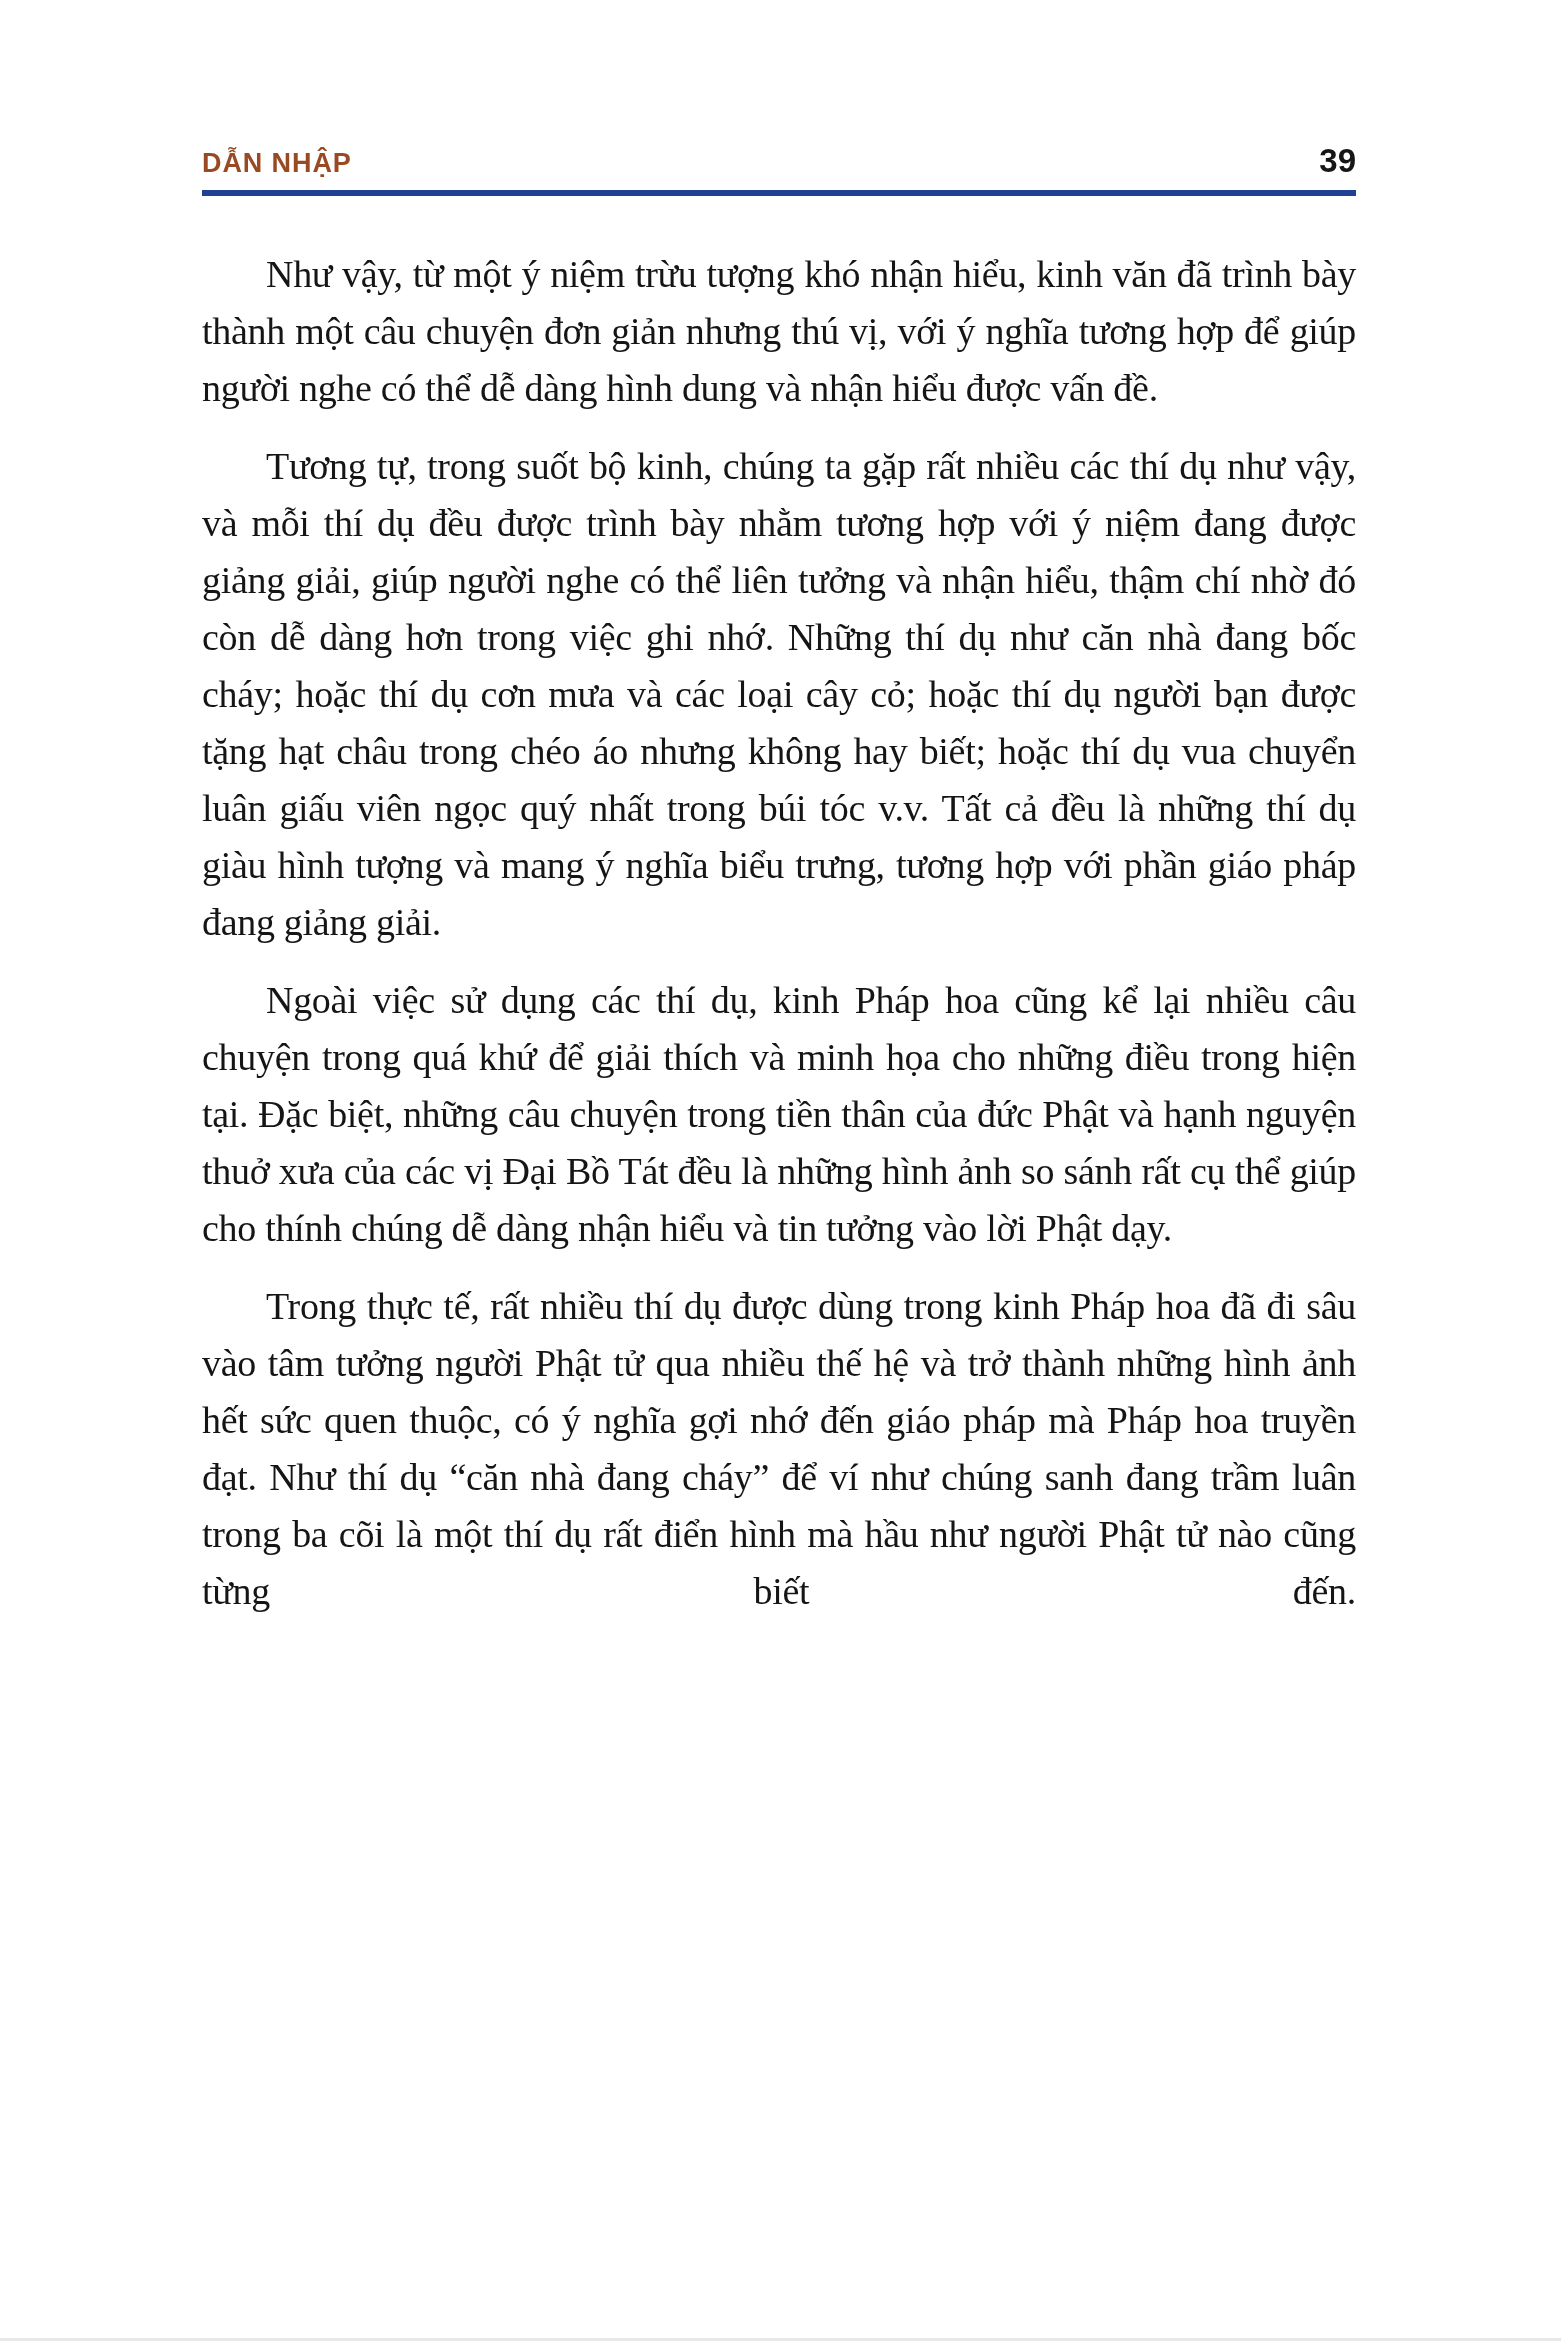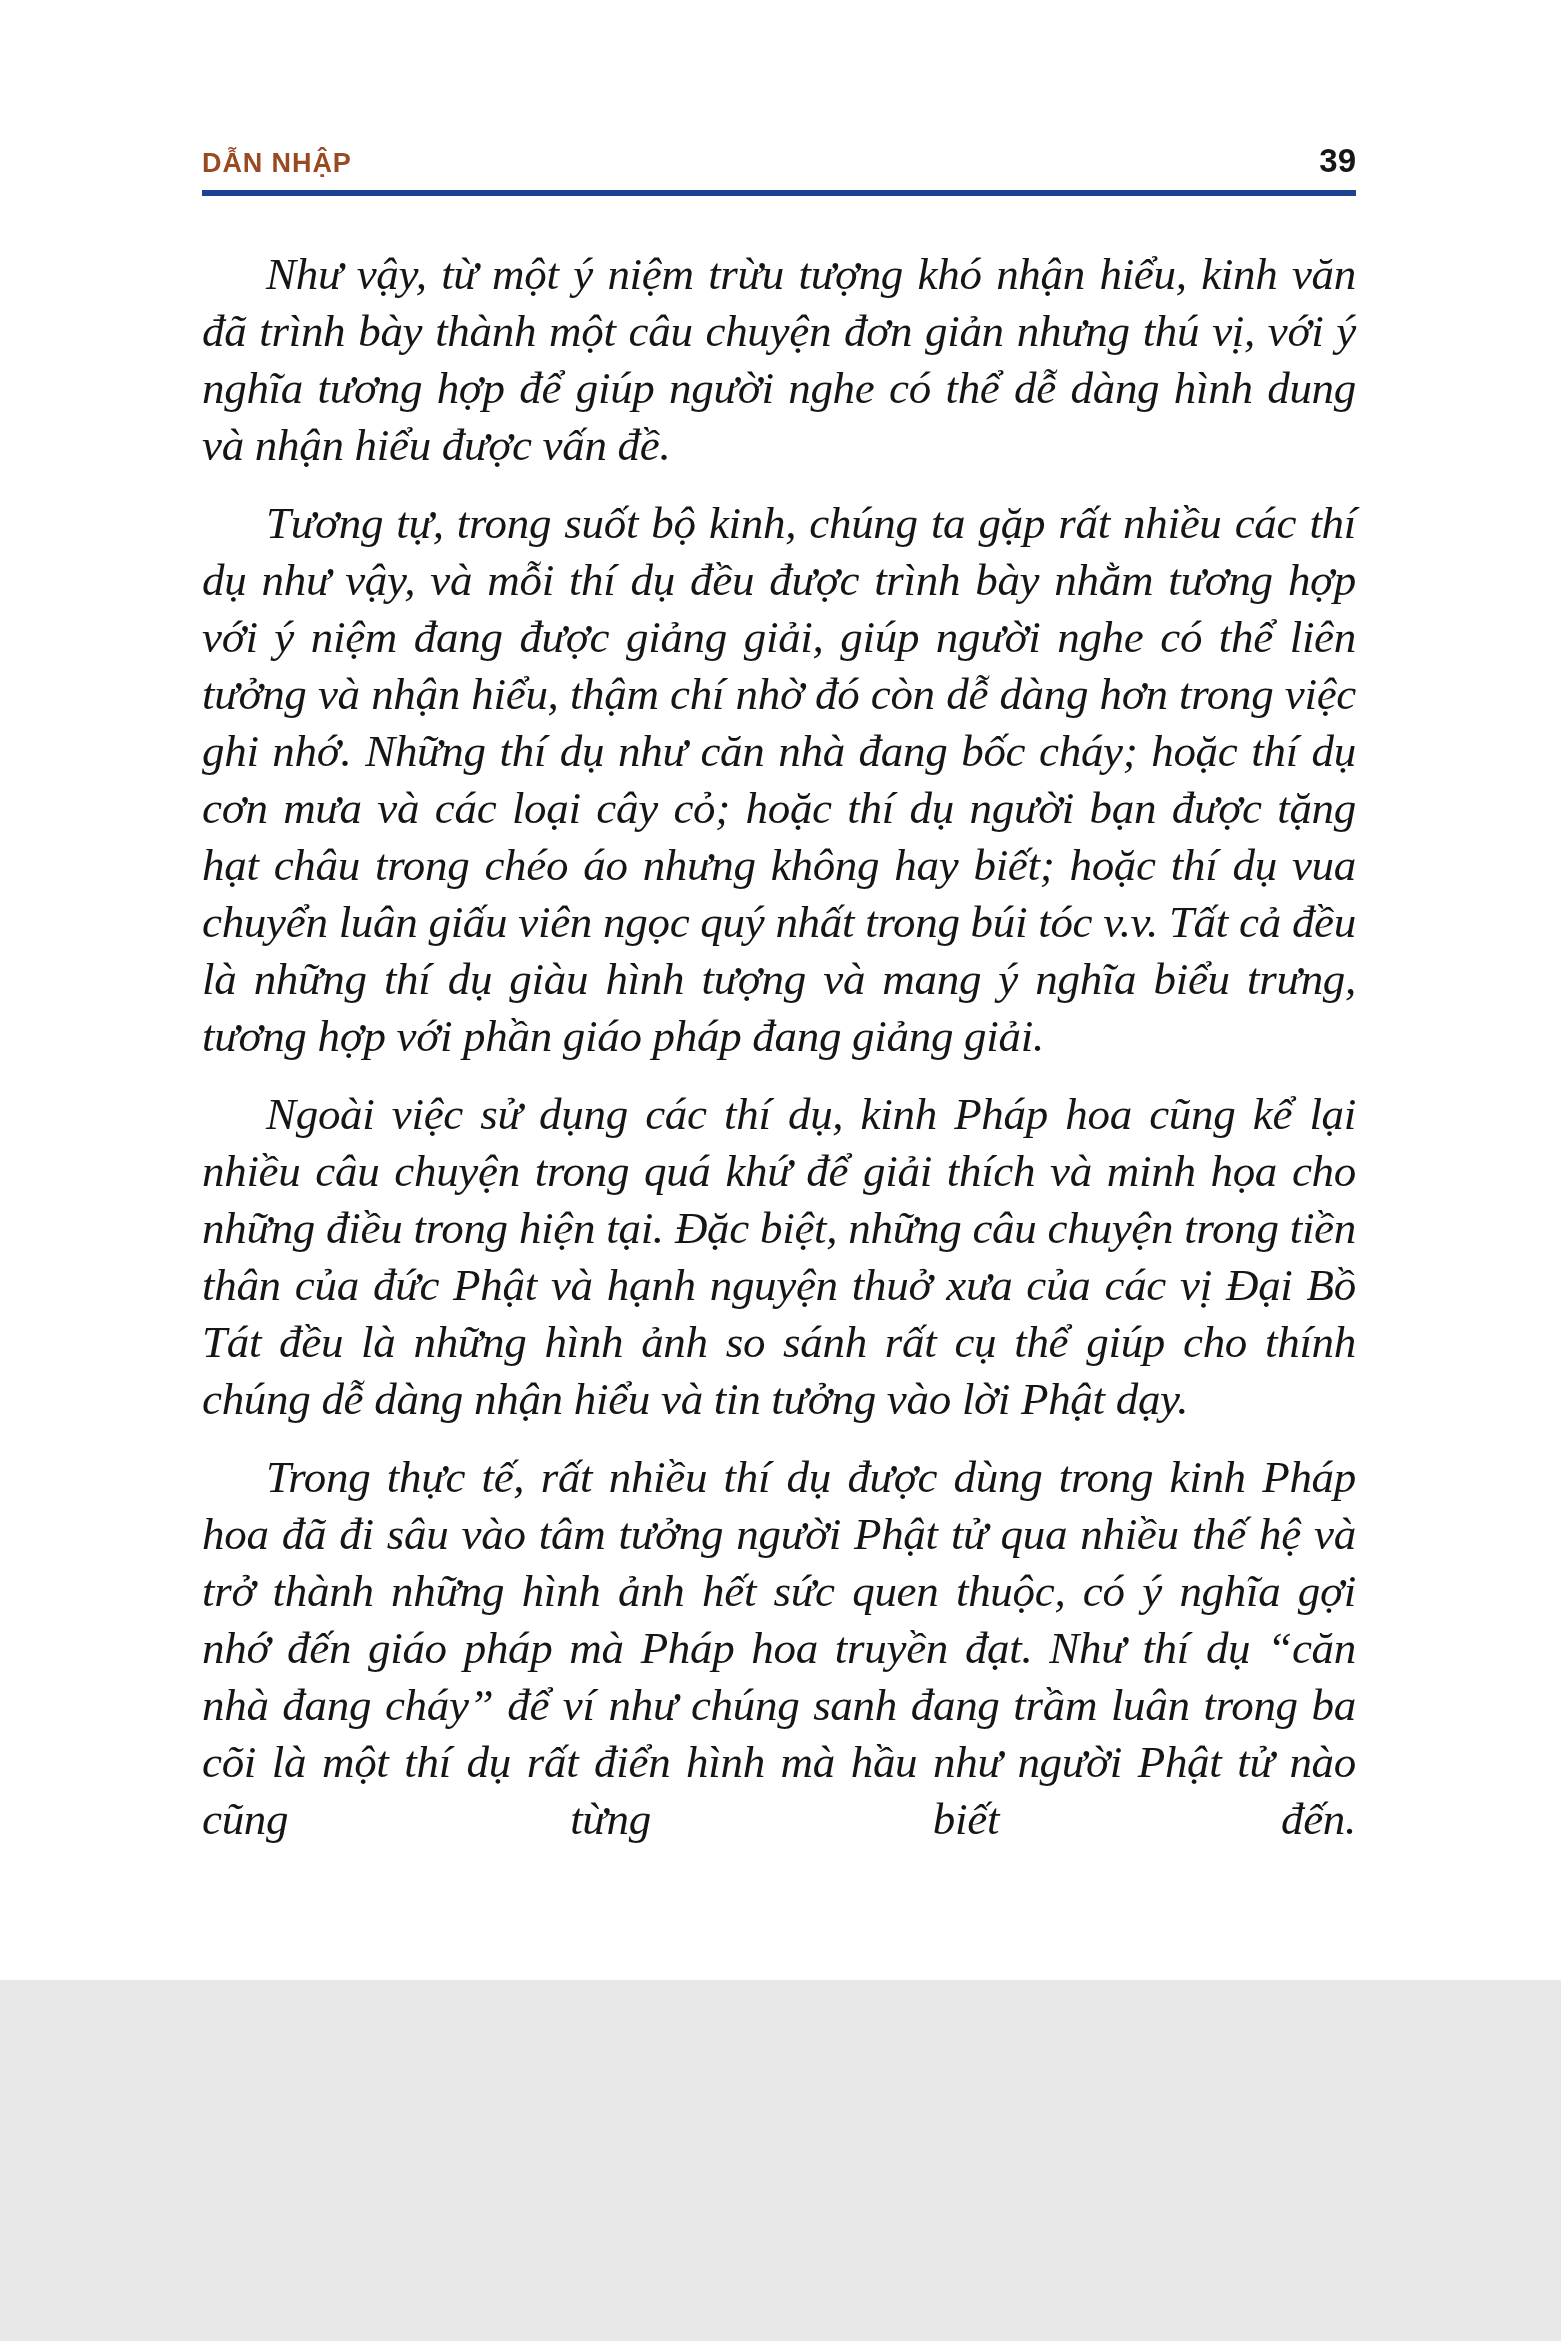--- a/index.html
+++ b/index.html
@@ -11,21 +11,21 @@
   }
   * { box-sizing: border-box; }
   html, body {
     margin: 0;
     padding: 0;
     background: #e8e8e8;
   }
   .page {
     position: relative;
     width: 1561px;
-    height: 1980px;
+    height: 2338px;
     background: var(--page-bg);
     overflow: hidden;
   }
   .content-col {
     position: absolute;
     left: 202px;
     top: 135px;
     width: 1154px;
   }
   .header-row {
@@ -51,28 +51,27 @@
     margin-top: 10.4px;
     height: 6px;
     background: var(--rule-color);
   }
   .body-text {
     margin-top: 50px;
   }
   .body-text p {
     margin: 0 0 21px 0;
     font-family: "Liberation Serif", "DejaVu Serif", serif;
-    font-size: 45px;
+    font-size: 38px;
     line-height: 57px;
     letter-spacing: -0.3px;
     color: var(--body-color);
     text-align: justify;
     text-indent: 64px;
     hyphens: none;
-    font-style: italic;
   }
   
   .body-text p:last-child {
     text-align-last: justify;
     margin-bottom: 0;
   }
 </style>
 </head>
 <body>
 

